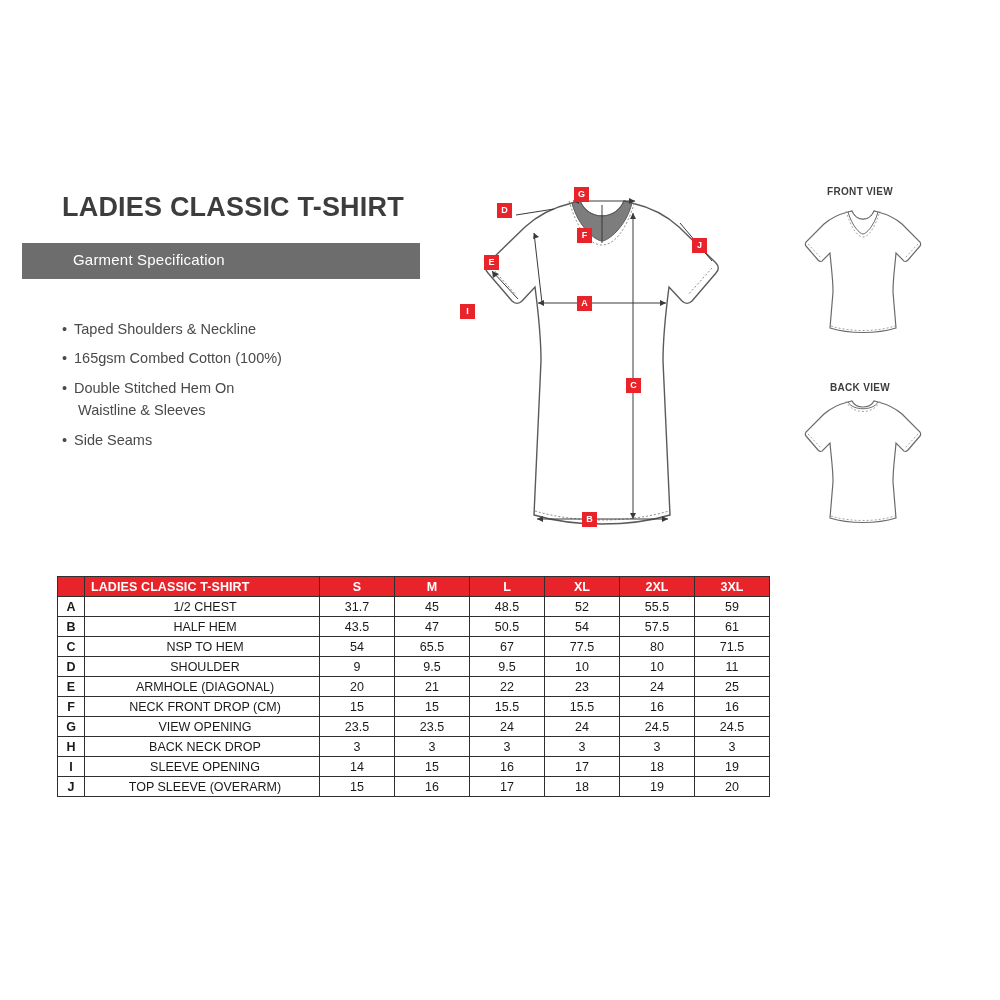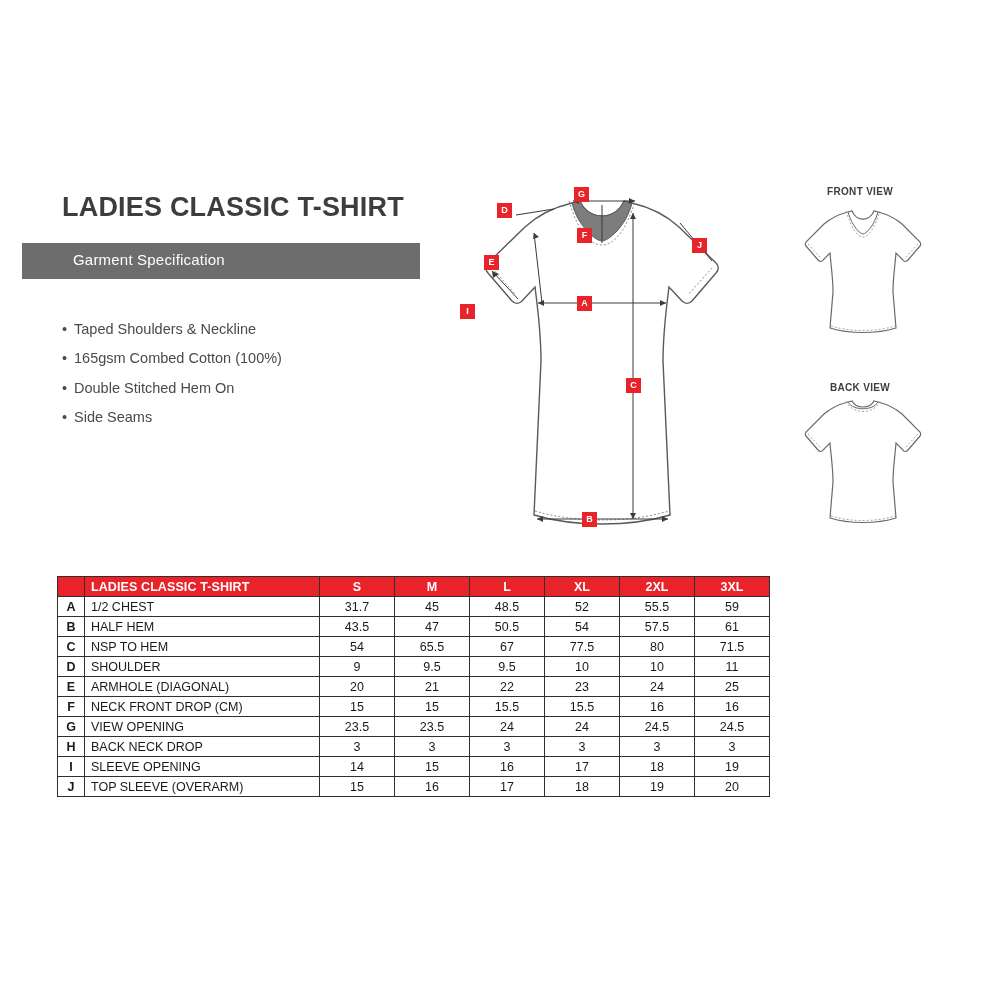--- a/index.html
+++ b/index.html
@@ -127,21 +127,21 @@
     color: #ffffff;
     font-weight: bold;
     font-size: 12.5px;
     letter-spacing: 0.1px;
   }
   #spec-table thead th.name-col {
     text-align: left;
     padding-left: 8px;
   }
   .col-letter { width: 26px; text-align: center; }
-  .col-name   { width: 228px; text-align: left; padding-left: 6px !important; }
+  .col-name   { width: 228px; text-align: center; padding-left: 6px !important; }
   .col-size   { width: 74px;  text-align: center; }
   #spec-table tbody td.col-letter { font-weight: bold; }
 </style>
 </head>
 <body>
 
 <div id="title-block">
   <div id="page-title">LADIES CLASSIC T-SHIRT</div>
 </div>
 
@@ -153,20 +153,21 @@
     <span class="bullet">•</span>
     <span>Taped Shoulders &amp; Neckline</span>
   </div>
   <div class="feat">
     <span class="bullet">•</span>
     <span>165gsm Combed Cotton (100%)</span>
   </div>
   <div class="feat">
     <span class="bullet">•</span>
     <span>Double Stitched Hem On</span>
+    <span class="l2">Waistline &amp; Sleeves</span>
   </div>
   <div class="feat">
     <span class="bullet">•</span>
     <span>Side Seams</span>
   </div>
 </div>
 
 <div id="diagram">
   <svg width="330" height="390" viewBox="0 0 330 390">
 

